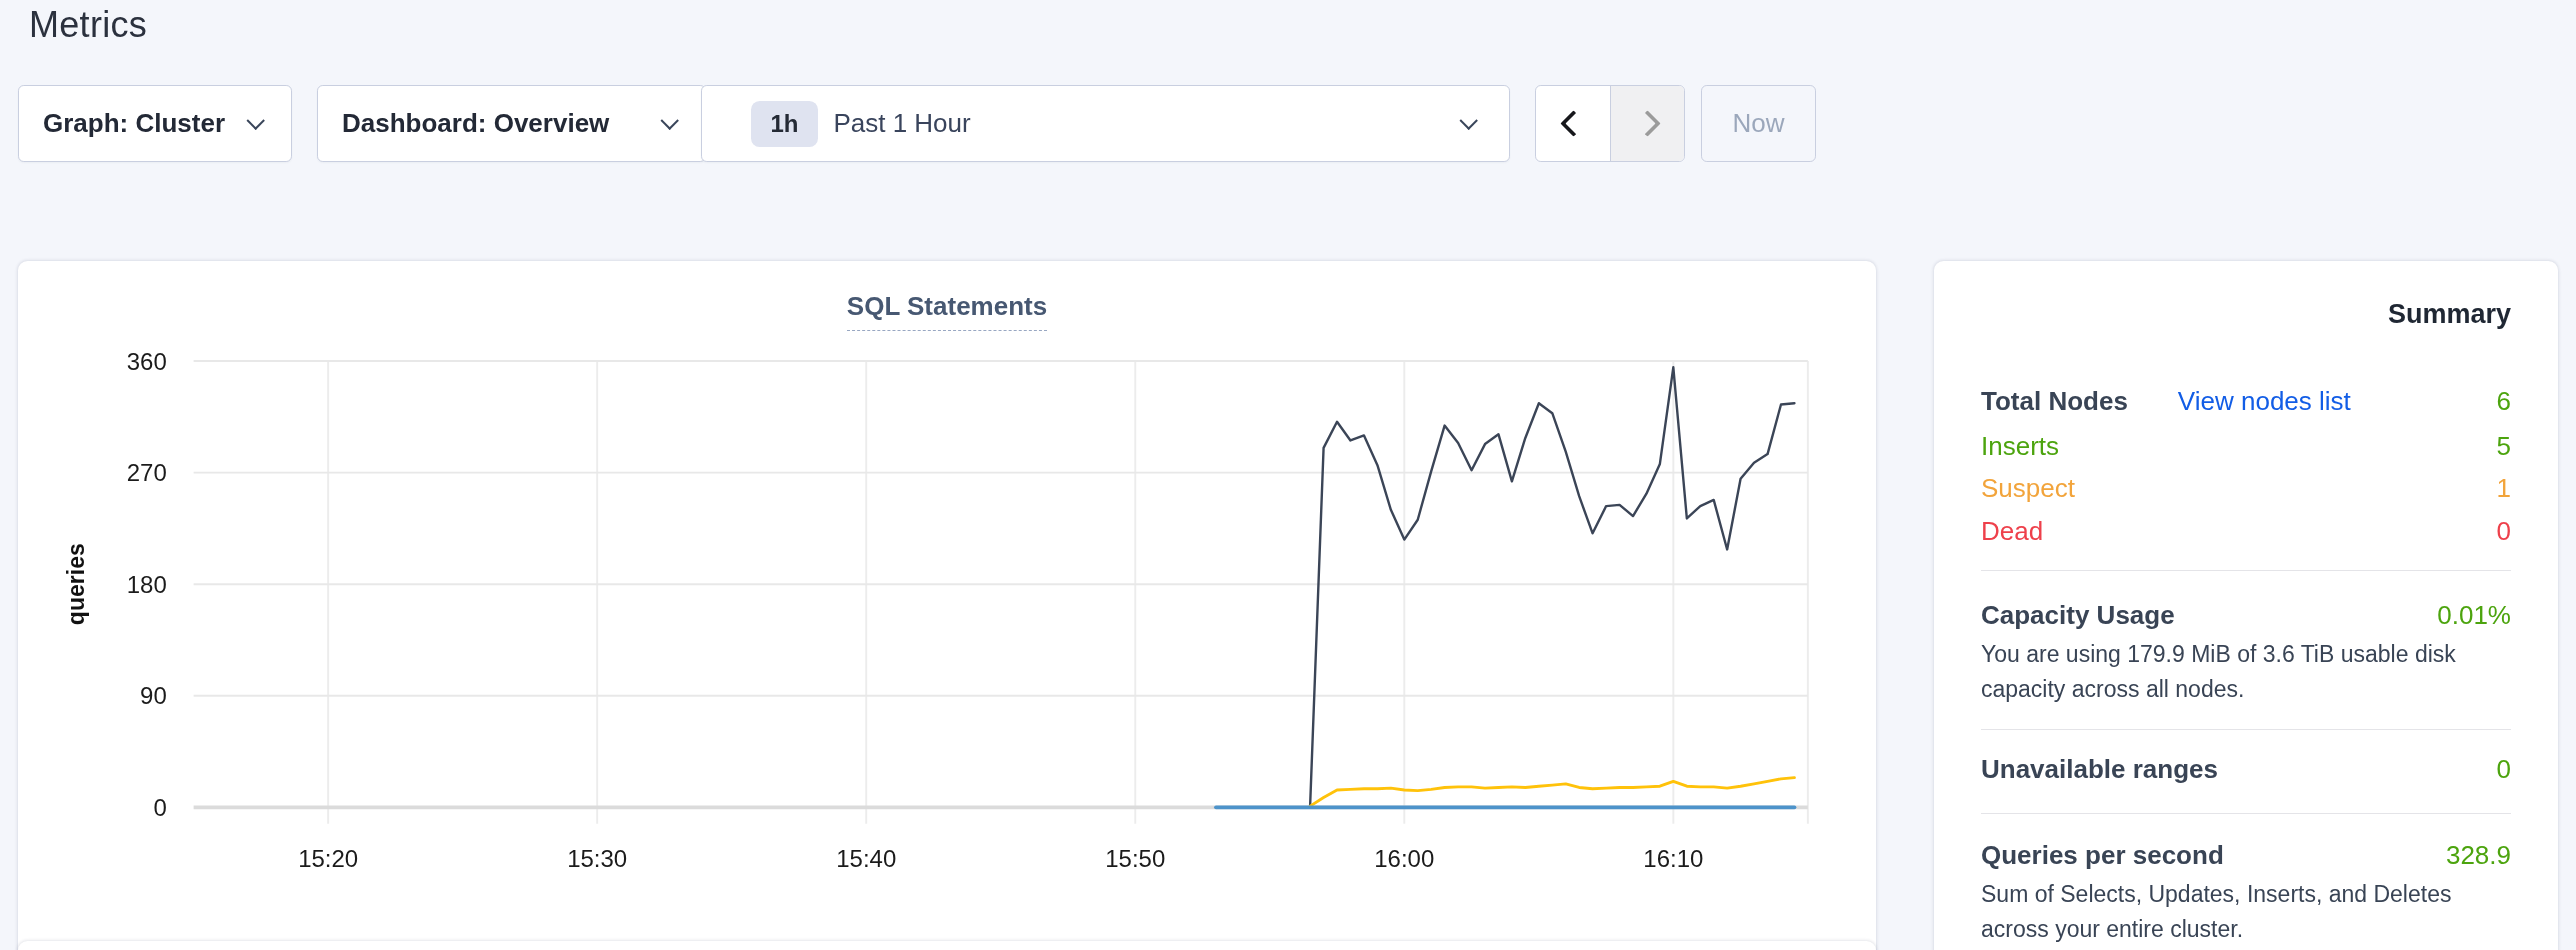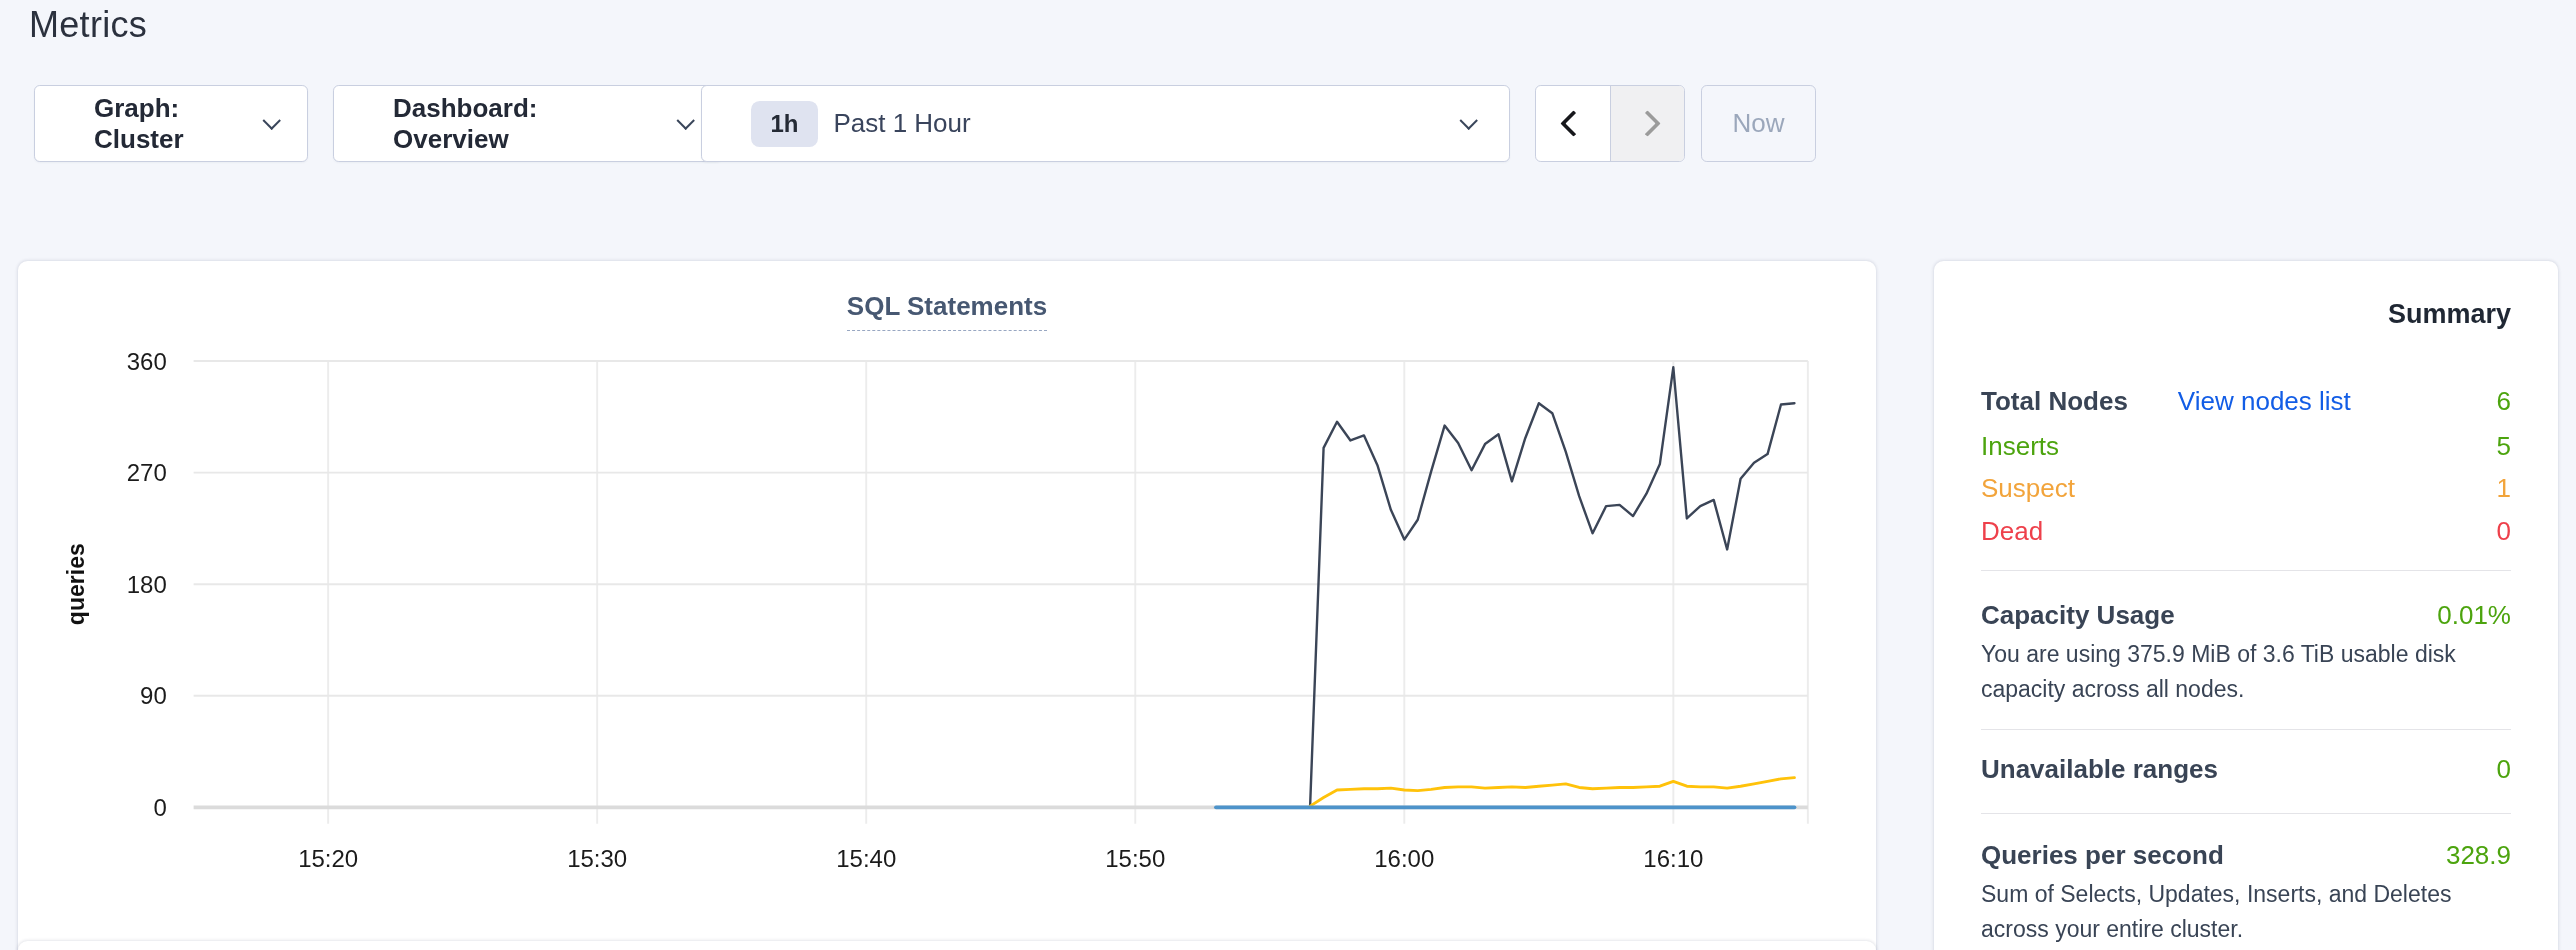--- a/index.html
+++ b/index.html
@@ -14,21 +14,21 @@
     position:absolute; left:29px; top:3.8px;
     font-size:36px; font-weight:500; color:#2b313e; letter-spacing:0.3px;
   }
   
   .ctl {
     position:absolute; top:85px; height:77px;
     background:#fff; border:1px solid #c9cfe0; border-radius:5.8px;
     display:flex; align-items:center; cursor:pointer;
     box-shadow:0 1px 1.9px rgba(60,70,100,.05);
   }
-  .dd { justify-content:space-between; padding:0 29px 0 59px;margin-left:16px; }
+  .dd { justify-content:space-between; padding:0 29px 0 24px; }
   .dd .lbl { font-size:26px; font-weight:bold; color:#232936; }
   .chev-down {
     width:13.4px; height:13.4px; border-right:2.4px solid #39455a; border-bottom:2.4px solid #39455a;
     transform:rotate(45deg) translate(-1.9px,-1.9px); margin-left:23px; flex:none;
   }
   #dd-graph { left:18px; width:274px; }
   #dd-dash  { left:317px; width:389px; }
   #timepicker { left:701px; width:809px; justify-content:flex-start; padding:0 34px 0 29px; }
   .time-badge {
     background:#dfe3f0; border-radius:8.6px; width:67px; height:46px;
@@ -165,21 +165,21 @@
     <span style="color: rgb(238, 64, 75);">Dead</span>
     <span class="val" style="color: rgb(238, 64, 75);">0</span>
   </div>
 
   <div class="sm-divider" style="top:309px"></div>
 
   <div class="sm-abs sm-row" style="top:339px">
     <span class="b">Capacity Usage</span>
     <span class="val" style="color: rgb(76, 164, 14);">0.01%</span>
   </div>
-  <div class="sm-abs desc" style="top:376px">You are using 375.9 MiB of 3.6 TiB usable disk capacity across all nodes.</div>
+  <div class="sm-abs desc" style="top:376px">You are using 179.9 MiB of 3.6 TiB usable disk capacity across all nodes.</div>
 
   <div class="sm-divider" style="top:468px"></div>
 
   <div class="sm-abs sm-row" style="top:493px">
     <span class="b">Unavailable ranges</span>
     <span class="val" style="color: rgb(76, 164, 14);">0</span>
   </div>
 
   <div class="sm-divider" style="top:552px"></div>
 

